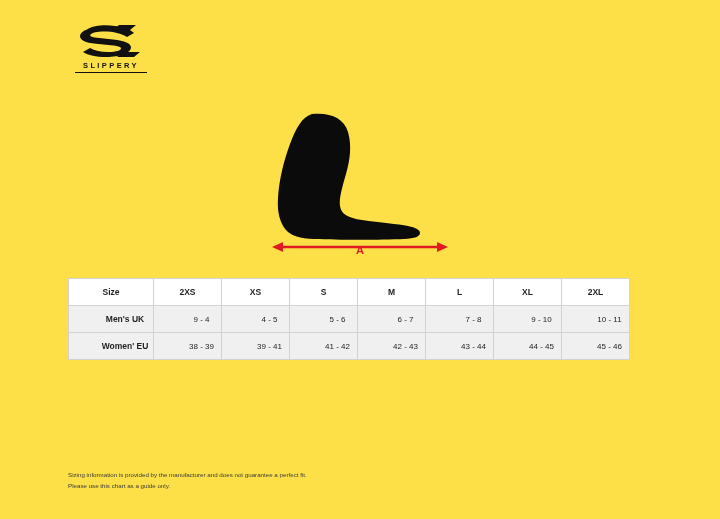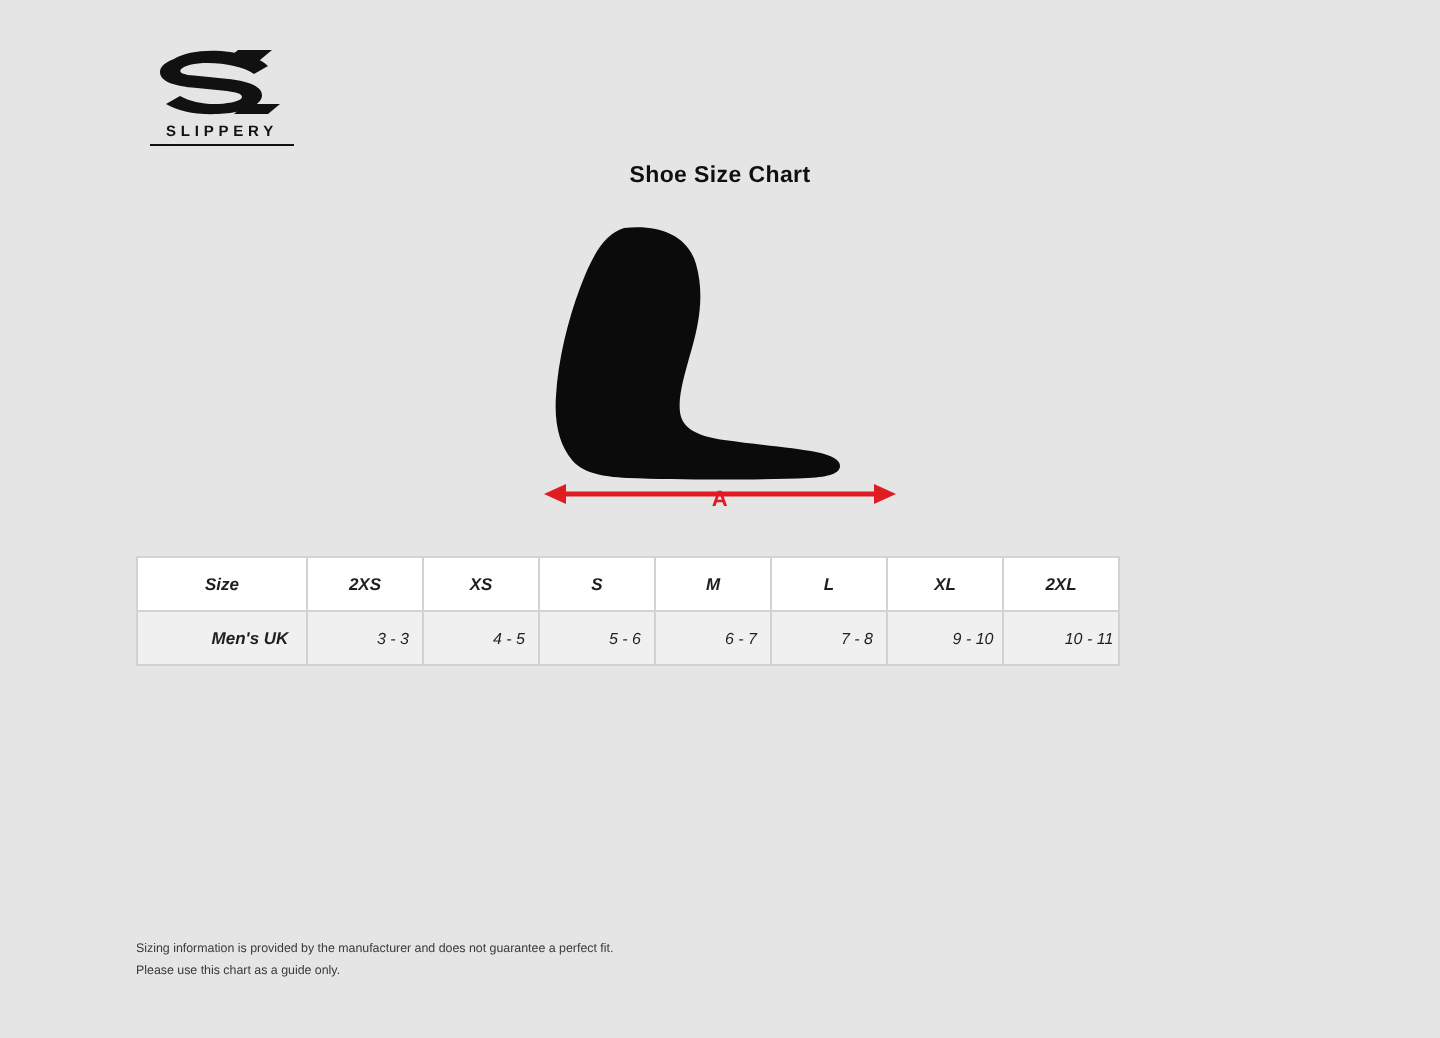--- a/index.html
+++ b/index.html
@@ -12,21 +12,21 @@
     height: 519px;
     font-family: "Liberation Sans", sans-serif;
     color: #1a1a1a;
     position: relative;
     overflow: hidden;
   }
   .page {
     position: relative;
     width: 720px;
     height: 519px;
-    background: #e5e5e5;
+    background: #fde047;
   }
 
   
   .logo-wrap {
     position: absolute;
     left: 68px;
     top: 24px;
     width: 86px;
     text-align: center;
   }
@@ -85,24 +85,23 @@
     font-weight: 700;
     color: #e01b22;
     letter-spacing: 0.3px;
   }
 
   
   .size-table {
     position: absolute;
     left: 68px;
     top: 278px;
-    width: 492px;
+    width: 562px;
     border-collapse: collapse;
     table-layout: fixed;
-    font-style: italic;
   }
   .size-table th,
   .size-table td {
     border: 1px solid #d2d2d2;
     height: 26px;
     text-align: center;
     vertical-align: middle;
     font-size: 8px;
     color: #1f1f1f;
     padding: 0;
@@ -142,21 +141,20 @@
   <div class="logo-wrap">
     <svg class="logo-mark" viewBox="0 0 64 34">
       <path d="M8 5.5 C14 1.5, 26 0.5, 36 2 C46 3.5, 52 6, 55 9 L48 13 C43 9.5, 34 7.5, 25 7.5 C18 7.5, 13 8.8, 11.5 10.6 C10.3 12.1, 12 13.2, 18 13.8 L34 15.4 C46 16.6, 52 19.4, 52 23.6 C52 28.6, 43 32.4, 30 33 C19 33.5, 10 31.6, 4 28 L11 24 C16 26.8, 23 28.3, 30 28 C37 27.7, 42 26.3, 42 24.4 C42 22.9, 39 22, 32 21.3 L17 19.8 C6 18.7, 1 16, 1 12 C1 9.4, 3.5 7.2, 8 5.5 Z" fill="#111111"></path>
       <path d="M40 1 L57 1 L51 6 L34 6 Z" fill="#111111"></path>
       <path d="M44 28 L61 28 L55 33 L38 33 Z" fill="#111111"></path>
     </svg>
     <div class="logo-text">SLIPPERY</div>
     <div class="logo-rule"></div>
   </div>
 
-  <div class="chart-title">Shoe Size Chart</div>
 
   <div class="foot-area">
     <svg class="foot-svg" width="180" height="150" viewBox="0 0 180 150">
       <path d="M42 2 C60 0, 74 6, 78 20 C82 34, 80 48, 76 62 C72 76, 69 86, 70 94 C71 102, 78 106, 92 108 C110 110.5, 128 112, 138 114 C146 115.6, 150 118, 150 121 C150 124.5, 145 126.5, 134 127 C110 128, 70 128, 44 127 C30 126.4, 21 124, 16 118 C10 111, 7 100, 8 86 C9 68, 14 48, 20 32 C26 16, 32 5, 42 2 Z" fill="#0b0b0b"></path>
     </svg>
     <svg width="180" height="22" viewBox="0 0 180 22" style="position:absolute;left:0;top:124px;">
       <line x1="10" y1="11" x2="170" y2="11" stroke="#e01b22" stroke-width="2.5"></line>
       <polygon points="2,11 13,6 13,16" fill="#e01b22"></polygon>
       <polygon points="178,11 167,6 167,16" fill="#e01b22"></polygon>
     </svg>
@@ -172,28 +170,38 @@
         <th>S</th>
         <th>M</th>
         <th>L</th>
         <th>XL</th>
         <th>2XL</th>
       </tr>
     </thead>
     <tbody>
       <tr class="shaded">
         <td class="row-head col-first">Men's UK</td>
-        <td>3 - 3</td>
+        <td>9 - 4</td>
         <td>4 - 5</td>
         <td>5 - 6</td>
         <td>6 - 7</td>
         <td>7 - 8</td>
         <td>9 - 10</td>
         <td>10 - 11</td>
       </tr>
+      <tr class="shaded">
+        <td class="row-head col-first">Women' EU</td>
+        <td>38 - 39</td>
+        <td>39 - 41</td>
+        <td>41 - 42</td>
+        <td>42 - 43</td>
+        <td>43 - 44</td>
+        <td>44 - 45</td>
+        <td>45 - 46</td>
+      </tr>
     </tbody>
   </table>
 
   <div class="footnote">
     <div>Sizing information is provided by the manufacturer and does not guarantee a perfect fit.</div>
     <div>Please use this chart as a guide only.</div>
   </div>
 
 </div>
 

